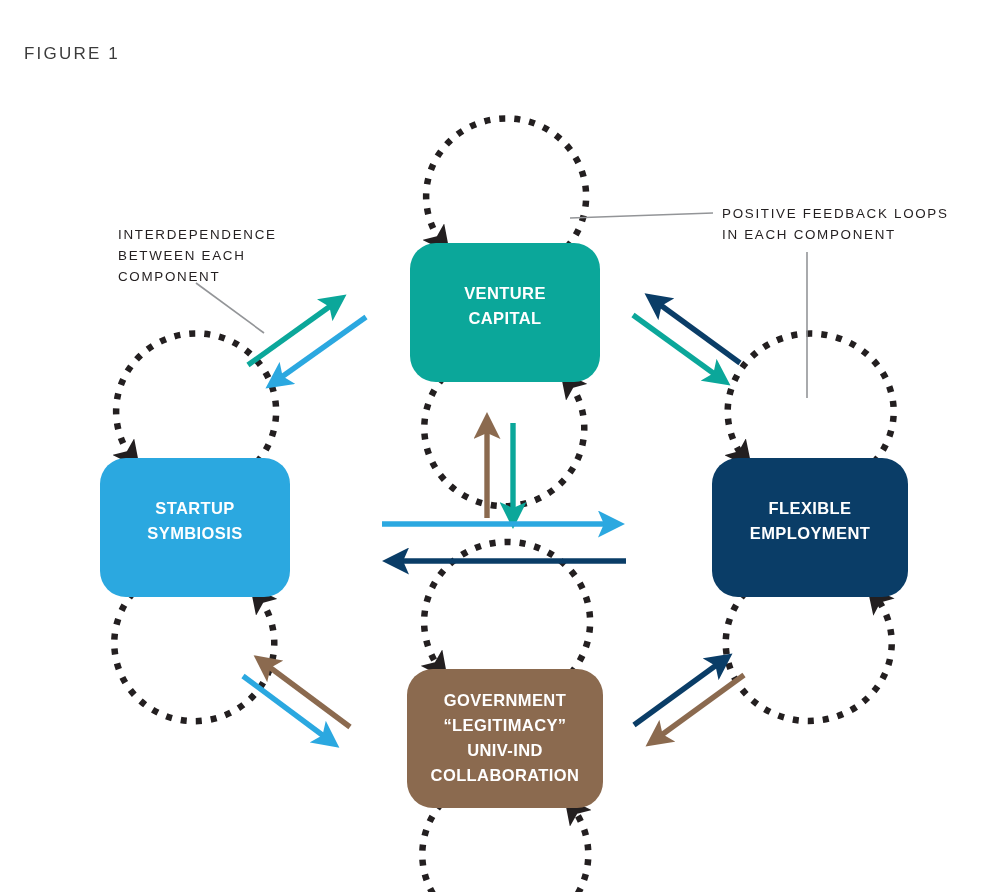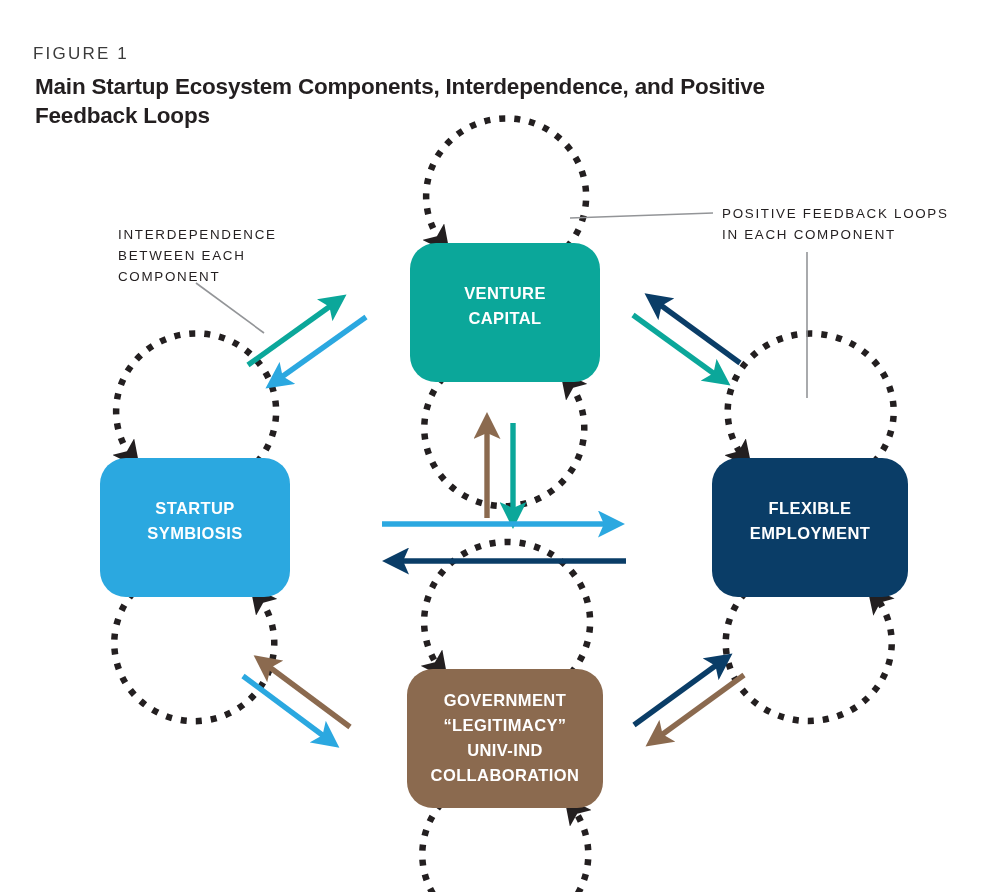--- a/index.html
+++ b/index.html
@@ -5,21 +5,21 @@
   html,body{margin:0;padding:0;}
   body{
     width:1000px;height:892px;
     background:#ffffff;
     font-family:"Liberation Sans","DejaVu Sans",sans-serif;
     overflow:hidden;
   }
   #root{position:relative;width:1000px;height:892px;}
 
   .fig-label{
-    position:absolute;left:33px;top:44px;
+    position:absolute;left:24px;top:44px;
     font-size:17px;letter-spacing:2.2px;
     color:#3b3b3b;font-weight:400;
     white-space:nowrap;
   }
   .fig-title{
     position:absolute;left:35px;top:72px;width:780px;
     font-size:22.5px;line-height:29px;
     font-weight:bold;color:#231f20;
     letter-spacing:-0.2px;
   }
@@ -44,21 +44,20 @@
   }
   .leader{stroke:#939598;stroke-width:1.6px;fill:none;}
   .loop{fill:none;stroke:#231f20;stroke-width:6.5px;stroke-linecap:butt;stroke-dasharray:6 9;}
 </style>
 </head>
 <body>
 
 <div id="root">
 
   <div class="fig-label">FIGURE 1</div>
-  <div class="fig-title">Main Startup Ecosystem Components, Interdependence, and Positive Feedback Loops</div>
 
   <svg id="diagram" viewBox="0 0 1000 892" xmlns="http://www.w3.org/2000/svg">
     <defs>
       <marker id="ah-teal" markerWidth="5" markerHeight="5" refX="2.6" refY="2.5" orient="auto">
         <path d="M0,0 L5,2.5 L0,5 L1.1,2.5 Z" fill="#0ba79a"></path>
       </marker>
       <marker id="ah-blue" markerWidth="5" markerHeight="5" refX="2.6" refY="2.5" orient="auto">
         <path d="M0,0 L5,2.5 L0,5 L1.1,2.5 Z" fill="#2ba8e0"></path>
       </marker>
       <marker id="ah-navy" markerWidth="5" markerHeight="5" refX="2.6" refY="2.5" orient="auto">

